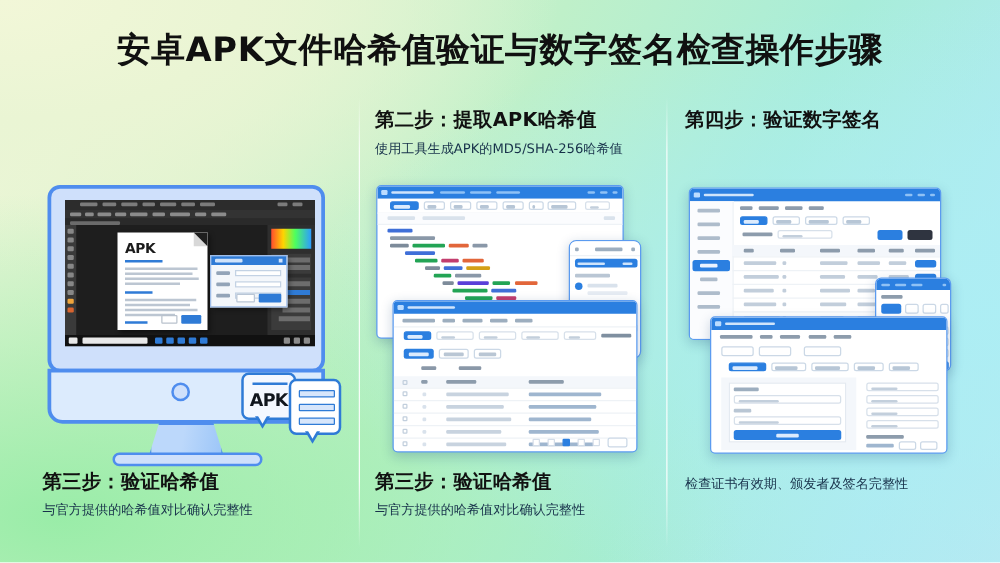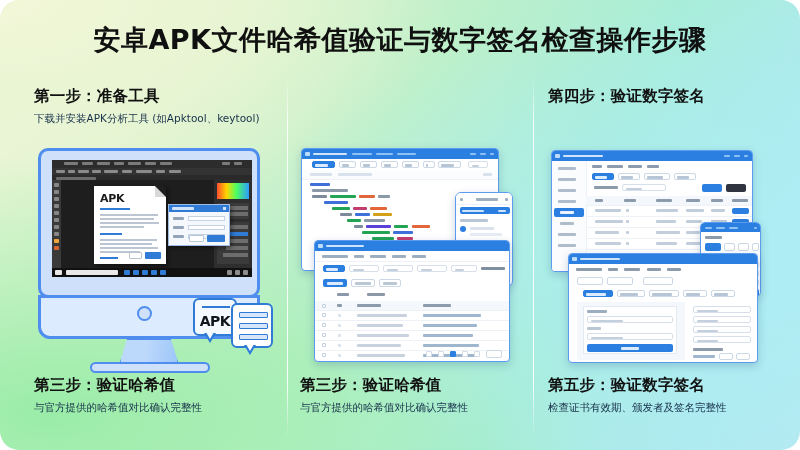--- a/index.html
+++ b/index.html
@@ -8,21 +8,20 @@
     font-family:"Liberation Sans","DejaVu Sans",sans-serif;
     position:relative;
   }
   #stage{
     position:absolute;inset:0;width:800px;height:450px;overflow:hidden;
     background:
       radial-gradient(120% 95% at 100% 55%, rgba(173,238,244,.95) 0%, rgba(173,238,244,.55) 28%, rgba(173,238,244,0) 58%),
       radial-gradient(95% 80% at 6% 92%, rgba(150,236,166,.95) 0%, rgba(160,238,175,.45) 42%, rgba(160,238,175,0) 72%),
       radial-gradient(80% 70% at 0% 0%, #f2f7d8 0%, #eaf5d4 30%, rgba(226,244,206,0) 70%),
       linear-gradient(115deg,#eef7d9 0%, #ddf3cf 22%, #bff0c9 45%, #a8edd9 68%, #aeeaf0 88%, #b6e9f2 100%);
-    border-radius: 19px;
   }
   .divider{position:absolute;top:78px;width:1px;height:360px;
     background:linear-gradient(to bottom,rgba(255,255,255,0) 0%,rgba(255,255,255,.85) 12%,rgba(255,255,255,.9) 85%,rgba(255,255,255,0) 100%);}
   #div1{left:287px;} #div2{left:533px;}
 
   #title{
     position:absolute;left:0;top:22px;width:800px;text-align:center;
     font-size:27px;font-weight:bold;color:#101010;letter-spacing:.5px;
     font-family:"DejaVu Sans","Liberation Sans",sans-serif;
     white-space:nowrap;
@@ -141,24 +140,20 @@
 </head>
 <body>
 
 <div id="stage">
 
   <div class="divider" id="div1"></div>
   <div class="divider" id="div2"></div>
 
   <div id="title">安卓APK文件哈希值验证与数字签名检查操作步骤</div>
 
-  <div class="col" id="col1">
-    <div class="hd">第一步：准备工具</div>
-    <div class="sub">下载并安装APK分析工具 (如Apktool、keytool)</div>
-  </div>
 
   <div id="illus">
     <div class="mon-body">
       <div class="mon-screen">
         <div class="ed-top"></div>
         <div class="ed-menu" style="left:12px;width:14px"></div>
         <div class="ed-menu" style="left:30px;width:11px"></div>
         <div class="ed-menu" style="left:45px;width:13px"></div>
         <div class="ed-menu" style="left:62px;width:10px"></div>
         <div class="ed-menu" style="left:76px;width:13px"></div>
@@ -268,20 +263,24 @@
       <div class="tail"></div>
         <div class="tail-i"></div>
     </div>
   </div>
 
   <div class="col foot" id="foot1">
     <div class="hd">第三步：验证哈希值</div>
     <div class="sub">与官方提供的哈希值对比确认完整性</div>
   </div>
 
+  <div class="col" id="col2">
+    <div class="hd">第二步：提取APK哈希值</div>
+    <div class="sub">使用工具生成APK的MD5/SHA-256哈希值</div>
+  </div>
 
   <div class="win" style="left:301px;top:148px;width:198px;height:123px;">
     <div class="wtb">
       <div class="sq"></div>
       <div class="t" style="left:11px;width:34px"></div>
       <div class="c" style="left:50px;width:20px"></div>
       <div class="c" style="left:74px;width:17px"></div>
       <div class="c" style="left:95px;width:19px"></div>
       <div class="c" style="right:22px;width:6px"></div>
       <div class="c" style="right:12px;width:6px"></div>
@@ -661,17 +660,16 @@
     <div class="fld" style="left:124px;top:82px;width:58px;height:7px">
         <i></i>
       </div>
     <div class="bar" style="left:124px;top:94px;width:30px;height:3px;background:#8d9cac"></div>
     <div class="bar" style="left:124px;top:101px;width:22px;height:3px;background:#9fb6cf"></div>
     <div class="btnw" style="left:150px;top:99px;width:14px;height:7px"></div>
     <div class="btnw" style="left:167px;top:99px;width:14px;height:7px"></div>
   </div>
 
   <div class="col foot" id="foot3">
-    <div class="hd">第五步：验证数字签名</div>
     <div class="sub">检查证书有效期、颁发者及签名完整性</div>
   </div>
 
 </div>
 
 </body></html>

